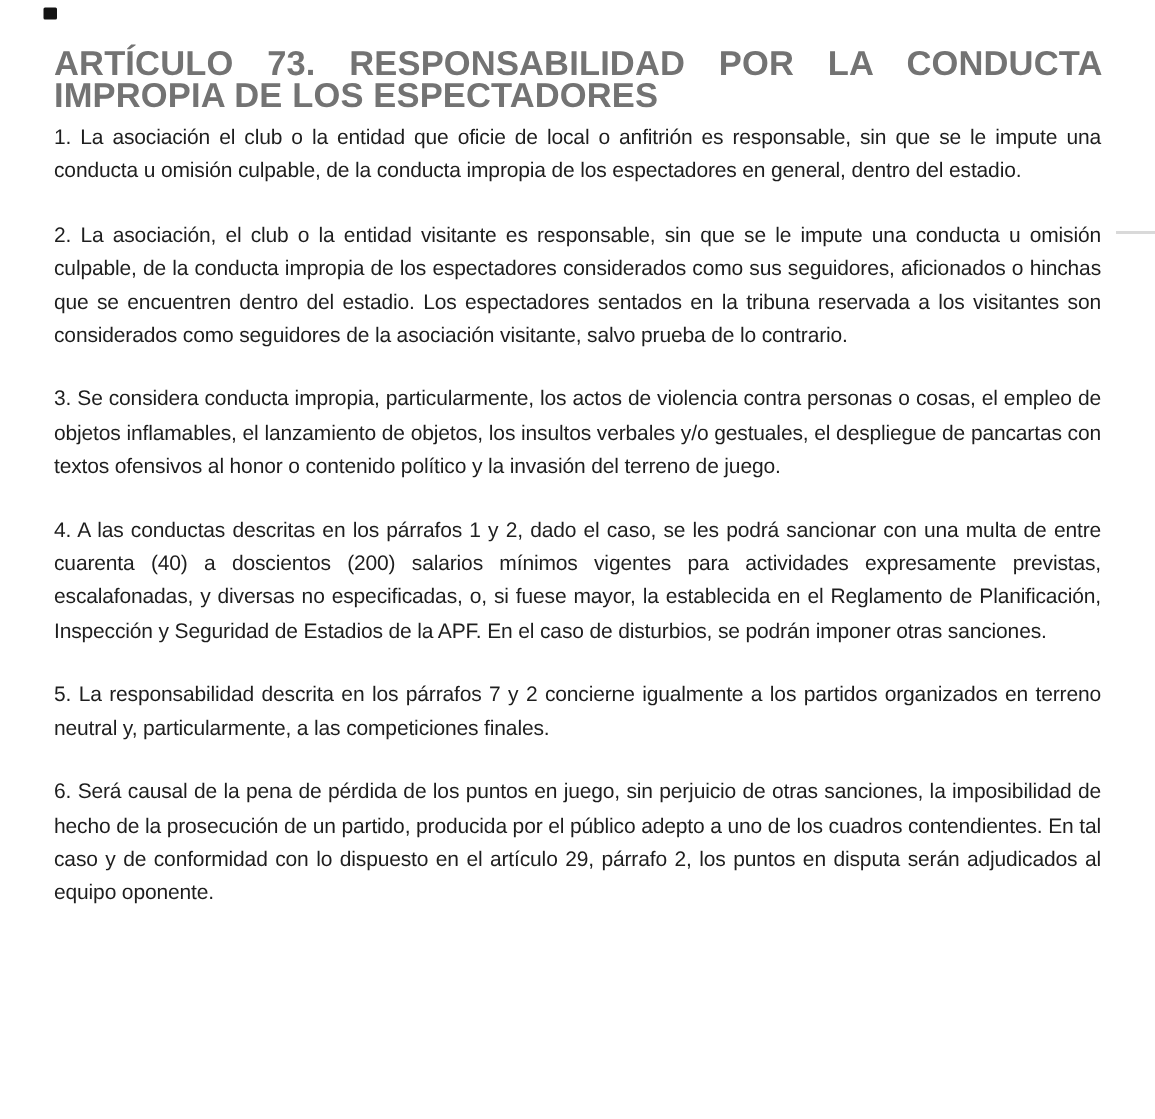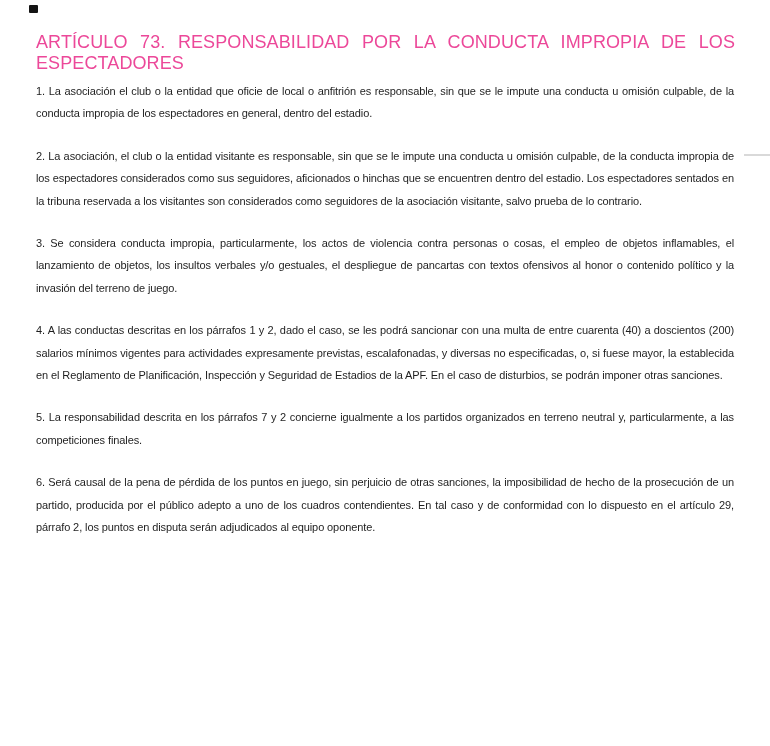--- a/index.html
+++ b/index.html
@@ -37,31 +37,31 @@
   }
   .content {
     position: absolute;
     left: 36px;
     top: 32px;
     width: 699px;
     text-align: justify;
   }
   .content h1 {
     margin: 0 0 6px 0;
-    font-size: 18px;
+    font-size: 23px;
     line-height: 21px;
-    font-weight: normal;
+    font-weight: bold;
     letter-spacing: 0.1px;
     text-align: justify;
     text-align-last: left;
-    color: #ec4899;
+    color: #737373;
   }
   .content p {
     margin: 0 1px 20px 0;
-    font-size: 11px;
+    font-size: 14px;
     line-height: 22.4px;
     letter-spacing: -0.1px;
     text-align: justify;
     text-align-last: left;
   }
   .content p:last-child {
     margin-bottom: 0;
   }
 </style>
 </head>

